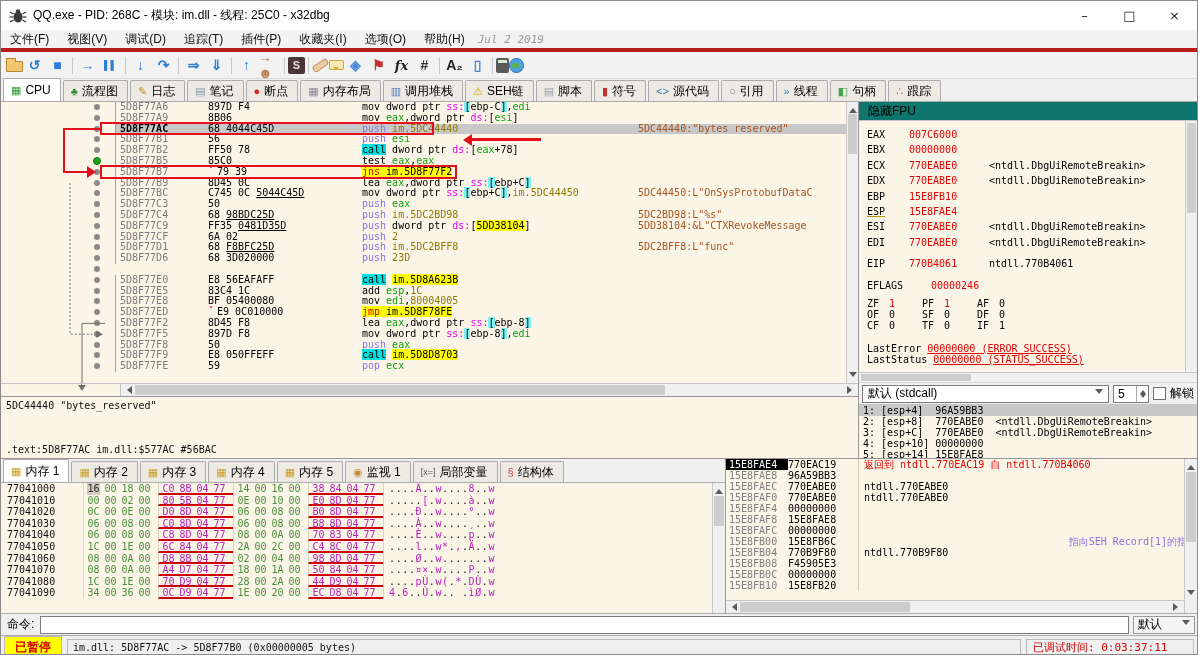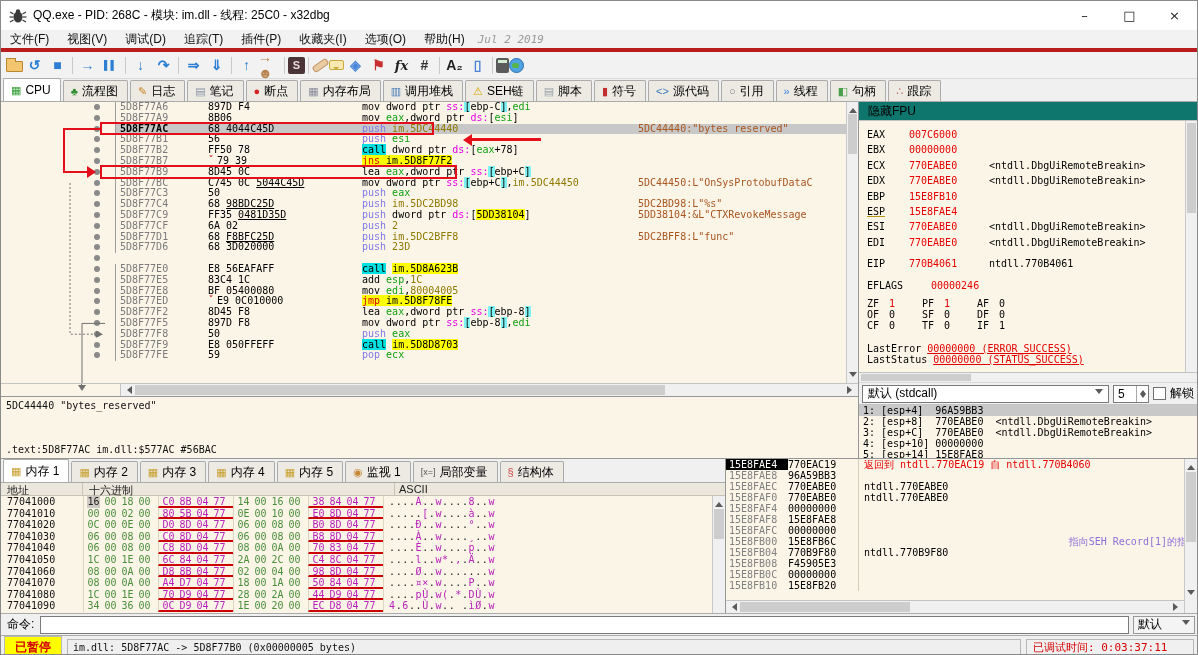--- a/index.html
+++ b/index.html
@@ -300,20 +300,21 @@
     </div>
 
   <div class="main">
     <div class="disasm-pane">
       <div class="dis-rows" id="disrows">
           <div class="dis-row"><div class="dis-gutter"><span class="bp-dot"></span></div><div class="dis-body"><span class="dis-addr">5D8F77A6</span><span class="dis-bytes"><span>897D F4</span></span><span class="dis-ins"><span class="tk-mn">mov </span><span class="tk-mn">dword ptr </span><span class="tk-seg">ss:</span><span class="tk-br">[</span><span class="tk-txt">ebp-C</span><span class="tk-br">]</span><span class="tk-txt">,</span><span class="tk-reg">edi</span></span><span class="dis-cmt"></span></div></div>
           <div class="dis-row"><div class="dis-gutter"><span class="bp-dot"></span></div><div class="dis-body"><span class="dis-addr">5D8F77A9</span><span class="dis-bytes"><span>8B06</span></span><span class="dis-ins"><span class="tk-mn">mov </span><span class="tk-reg">eax</span><span class="tk-txt">,</span><span class="tk-mn">dword ptr </span><span class="tk-seg">ds:</span><span class="tk-txt">[</span><span class="tk-reg">esi</span><span class="tk-txt">]</span></span><span class="dis-cmt"></span></div></div>
           <div class="dis-row"><div class="dis-gutter"><span class="bp-dot"></span></div><div class="dis-body sel"><span class="dis-addr">5D8F77AC</span><span class="dis-bytes"><span>68 </span><span class="u">4044C45D</span></span><span class="dis-ins"><span class="tk-pp">push </span><span class="tk-mod">im.5DC44440</span></span><span class="dis-cmt">5DC44440:"bytes_reserved"</span></div></div>
           <div class="dis-row"><div class="dis-gutter"><span class="bp-dot"></span></div><div class="dis-body"><span class="dis-addr">5D8F77B1</span><span class="dis-bytes"><span>56</span></span><span class="dis-ins"><span class="tk-pp">push </span><span class="tk-reg">esi</span></span><span class="dis-cmt"></span></div></div>
           <div class="dis-row"><div class="dis-gutter"><span class="bp-dot"></span></div><div class="dis-body"><span class="dis-addr">5D8F77B2</span><span class="dis-bytes"><span>FF50 78</span></span><span class="dis-ins"><span class="tk-cm">call</span><span class="tk-mn"> dword ptr </span><span class="tk-seg">ds:</span><span class="tk-txt">[</span><span class="tk-reg">eax</span><span class="tk-txt">+78</span><span class="tk-txt">]</span></span><span class="dis-cmt"></span></div></div>
+          <div class="dis-row"><div class="dis-gutter"><span class="bp-dot green"></span></div><div class="dis-body"><span class="dis-addr">5D8F77B5</span><span class="dis-bytes"><span>85C0</span></span><span class="dis-ins"><span class="tk-mn">test </span><span class="tk-reg">eax</span><span class="tk-txt">,</span><span class="tk-reg">eax</span></span><span class="dis-cmt"></span></div></div>
           <div class="dis-row"><div class="dis-gutter"><span class="bp-dot"></span></div><div class="dis-body"><span class="dis-addr">5D8F77B7</span><span class="dis-bytes"><span class="dir">ˇ</span><span>79 39</span></span><span class="dis-ins"><span class="tk-jm">jns </span><span class="tk-tgt">im.5D8F77F2</span></span><span class="dis-cmt"></span></div></div>
           <div class="dis-row"><div class="dis-gutter"><span class="bp-dot"></span></div><div class="dis-body"><span class="dis-addr">5D8F77B9</span><span class="dis-bytes"><span>8D45 0C</span></span><span class="dis-ins"><span class="tk-mn">lea </span><span class="tk-reg">eax</span><span class="tk-txt">,</span><span class="tk-mn">dword ptr </span><span class="tk-seg">ss:</span><span class="tk-br">[</span><span class="tk-txt">ebp+C</span><span class="tk-br">]</span></span><span class="dis-cmt"></span></div></div>
           <div class="dis-row"><div class="dis-gutter"><span class="bp-dot"></span></div><div class="dis-body"><span class="dis-addr">5D8F77BC</span><span class="dis-bytes"><span>C745 0C </span><span class="u">5044C45D</span></span><span class="dis-ins"><span class="tk-mn">mov </span><span class="tk-mn">dword ptr </span><span class="tk-seg">ss:</span><span class="tk-br">[</span><span class="tk-txt">ebp+C</span><span class="tk-br">]</span><span class="tk-txt">,</span><span class="tk-mod">im.5DC44450</span></span><span class="dis-cmt">5DC44450:L"OnSysProtobufDataC</span></div></div>
           <div class="dis-row"><div class="dis-gutter"><span class="bp-dot"></span></div><div class="dis-body"><span class="dis-addr">5D8F77C3</span><span class="dis-bytes"><span>50</span></span><span class="dis-ins"><span class="tk-pp">push </span><span class="tk-reg">eax</span></span><span class="dis-cmt"></span></div></div>
           <div class="dis-row"><div class="dis-gutter"><span class="bp-dot"></span></div><div class="dis-body"><span class="dis-addr">5D8F77C4</span><span class="dis-bytes"><span>68 </span><span class="u">98BDC25D</span></span><span class="dis-ins"><span class="tk-pp">push </span><span class="tk-mod">im.5DC2BD98</span></span><span class="dis-cmt">5DC2BD98:L"%s"</span></div></div>
           <div class="dis-row"><div class="dis-gutter"><span class="bp-dot"></span></div><div class="dis-body"><span class="dis-addr">5D8F77C9</span><span class="dis-bytes"><span>FF35 </span><span class="u">0481D35D</span></span><span class="dis-ins"><span class="tk-pp">push </span><span class="tk-mn">dword ptr </span><span class="tk-seg">ds:</span><span class="tk-txt">[</span><span class="tk-tgt">5DD38104</span><span class="tk-txt">]</span></span><span class="dis-cmt">5DD38104:&amp;L"CTXRevokeMessage</span></div></div>
           <div class="dis-row"><div class="dis-gutter"><span class="bp-dot"></span></div><div class="dis-body"><span class="dis-addr">5D8F77CF</span><span class="dis-bytes"><span>6A 02</span></span><span class="dis-ins"><span class="tk-pp">push </span><span class="tk-num">2</span></span><span class="dis-cmt"></span></div></div>
           <div class="dis-row"><div class="dis-gutter"><span class="bp-dot"></span></div><div class="dis-body"><span class="dis-addr">5D8F77D1</span><span class="dis-bytes"><span>68 </span><span class="u">F8BFC25D</span></span><span class="dis-ins"><span class="tk-pp">push </span><span class="tk-mod">im.5DC2BFF8</span></span><span class="dis-cmt">5DC2BFF8:L"func"</span></div></div>
           <div class="dis-row"><div class="dis-gutter"><span class="bp-dot"></span></div><div class="dis-body"><span class="dis-addr">5D8F77D6</span><span class="dis-bytes"><span>68 3D020000</span></span><span class="dis-ins"><span class="tk-pp">push </span><span class="tk-num">23D</span></span><span class="dis-cmt"></span></div></div>
           <div class="dis-row"><div class="dis-gutter"><span class="bp-dot"></span></div></div>
@@ -458,25 +459,20 @@
           </div>
           <div class="tab">
             <span class="tabi" style="color: rgb(85, 85, 85); font-size: 9px;">[x=]</span>
             <span>局部变量</span>
           </div>
           <div class="tab">
             <span class="tabi" style="color: rgb(208, 72, 72); font-size: 11px;">§</span>
             <span>结构体</span>
           </div>
         </div>
-      <div class="dump-header">
-        <div class="dh-addr">地址</div>
-        <div class="dh-hex">十六进制</div>
-        <div class="dh-ascii">ASCII</div>
-      </div>
       <div class="dump-rows" id="dumprows">
 
       <div class="dump-row"><span class="d-addr">77041000</span><span class="d-grp"><span class="cursel">16</span><span>00</span><span>18</span><span>00</span></span><span class="d-grp ptr"><span>C0</span><span>8B</span><span>04</span><span>77</span></span><span class="d-grp"><span>14</span><span>00</span><span>16</span><span>00</span></span><span class="d-grp ptr"><span>38</span><span>84</span><span>04</span><span>77</span></span><span class="d-ascii"><span class="adot">.</span><span class="adot">.</span><span class="adot">.</span><span class="adot">.</span><span class="achr">À</span><span class="adot">.</span><span class="adot">.</span><span class="achr">w</span><span class="adot">.</span><span class="adot">.</span><span class="adot">.</span><span class="adot">.</span><span class="achr">8</span><span class="adot">.</span><span class="adot">.</span><span class="achr">w</span></span></div>
           <div class="dump-row"><span class="d-addr">77041010</span><span class="d-grp"><span>00</span><span>00</span><span>02</span><span>00</span></span><span class="d-grp ptr"><span>80</span><span>5B</span><span>04</span><span>77</span></span><span class="d-grp"><span>0E</span><span>00</span><span>10</span><span>00</span></span><span class="d-grp ptr"><span>E0</span><span>8D</span><span>04</span><span>77</span></span><span class="d-ascii"><span class="adot">.</span><span class="adot">.</span><span class="adot">.</span><span class="adot">.</span><span class="adot">.</span><span class="achr">[</span><span class="adot">.</span><span class="achr">w</span><span class="adot">.</span><span class="adot">.</span><span class="adot">.</span><span class="adot">.</span><span class="achr">à</span><span class="adot">.</span><span class="adot">.</span><span class="achr">w</span></span></div>
           <div class="dump-row"><span class="d-addr">77041020</span><span class="d-grp"><span>0C</span><span>00</span><span>0E</span><span>00</span></span><span class="d-grp ptr"><span>D0</span><span>8D</span><span>04</span><span>77</span></span><span class="d-grp"><span>06</span><span>00</span><span>08</span><span>00</span></span><span class="d-grp ptr"><span>B0</span><span>8D</span><span>04</span><span>77</span></span><span class="d-ascii"><span class="adot">.</span><span class="adot">.</span><span class="adot">.</span><span class="adot">.</span><span class="achr">Ð</span><span class="adot">.</span><span class="adot">.</span><span class="achr">w</span><span class="adot">.</span><span class="adot">.</span><span class="adot">.</span><span class="adot">.</span><span class="achr">°</span><span class="adot">.</span><span class="adot">.</span><span class="achr">w</span></span></div>
           <div class="dump-row"><span class="d-addr">77041030</span><span class="d-grp"><span>06</span><span>00</span><span>08</span><span>00</span></span><span class="d-grp ptr"><span>C0</span><span>8D</span><span>04</span><span>77</span></span><span class="d-grp"><span>06</span><span>00</span><span>08</span><span>00</span></span><span class="d-grp ptr"><span>B8</span><span>8D</span><span>04</span><span>77</span></span><span class="d-ascii"><span class="adot">.</span><span class="adot">.</span><span class="adot">.</span><span class="adot">.</span><span class="achr">À</span><span class="adot">.</span><span class="adot">.</span><span class="achr">w</span><span class="adot">.</span><span class="adot">.</span><span class="adot">.</span><span class="adot">.</span><span class="achr">¸</span><span class="adot">.</span><span class="adot">.</span><span class="achr">w</span></span></div>
           <div class="dump-row"><span class="d-addr">77041040</span><span class="d-grp"><span>06</span><span>00</span><span>08</span><span>00</span></span><span class="d-grp ptr"><span>C8</span><span>8D</span><span>04</span><span>77</span></span><span class="d-grp"><span>08</span><span>00</span><span>0A</span><span>00</span></span><span class="d-grp ptr"><span>70</span><span>83</span><span>04</span><span>77</span></span><span class="d-ascii"><span class="adot">.</span><span class="adot">.</span><span class="adot">.</span><span class="adot">.</span><span class="achr">È</span><span class="adot">.</span><span class="adot">.</span><span class="achr">w</span><span class="adot">.</span><span class="adot">.</span><span class="adot">.</span><span class="adot">.</span><span class="achr">p</span><span class="adot">.</span><span class="adot">.</span><span class="achr">w</span></span></div>
           <div class="dump-row"><span class="d-addr">77041050</span><span class="d-grp"><span>1C</span><span>00</span><span>1E</span><span>00</span></span><span class="d-grp ptr"><span>6C</span><span>84</span><span>04</span><span>77</span></span><span class="d-grp"><span>2A</span><span>00</span><span>2C</span><span>00</span></span><span class="d-grp ptr"><span>C4</span><span>8C</span><span>04</span><span>77</span></span><span class="d-ascii"><span class="adot">.</span><span class="adot">.</span><span class="adot">.</span><span class="adot">.</span><span class="achr">l</span><span class="adot">.</span><span class="adot">.</span><span class="achr">w</span><span class="achr">*</span><span class="adot">.</span><span class="achr">,</span><span class="adot">.</span><span class="achr">Ä</span><span class="adot">.</span><span class="adot">.</span><span class="achr">w</span></span></div>
           <div class="dump-row"><span class="d-addr">77041060</span><span class="d-grp"><span>08</span><span>00</span><span>0A</span><span>00</span></span><span class="d-grp ptr"><span>D8</span><span>8B</span><span>04</span><span>77</span></span><span class="d-grp"><span>02</span><span>00</span><span>04</span><span>00</span></span><span class="d-grp ptr"><span>98</span><span>8D</span><span>04</span><span>77</span></span><span class="d-ascii"><span class="adot">.</span><span class="adot">.</span><span class="adot">.</span><span class="adot">.</span><span class="achr">Ø</span><span class="adot">.</span><span class="adot">.</span><span class="achr">w</span><span class="adot">.</span><span class="adot">.</span><span class="adot">.</span><span class="adot">.</span><span class="adot">.</span><span class="adot">.</span><span class="adot">.</span><span class="achr">w</span></span></div>
           <div class="dump-row"><span class="d-addr">77041070</span><span class="d-grp"><span>08</span><span>00</span><span>0A</span><span>00</span></span><span class="d-grp ptr"><span>A4</span><span>D7</span><span>04</span><span>77</span></span><span class="d-grp"><span>18</span><span>00</span><span>1A</span><span>00</span></span><span class="d-grp ptr"><span>50</span><span>84</span><span>04</span><span>77</span></span><span class="d-ascii"><span class="adot">.</span><span class="adot">.</span><span class="adot">.</span><span class="adot">.</span><span class="achr">¤</span><span class="achr">×</span><span class="adot">.</span><span class="achr">w</span><span class="adot">.</span><span class="adot">.</span><span class="adot">.</span><span class="adot">.</span><span class="achr">P</span><span class="adot">.</span><span class="adot">.</span><span class="achr">w</span></span></div>

